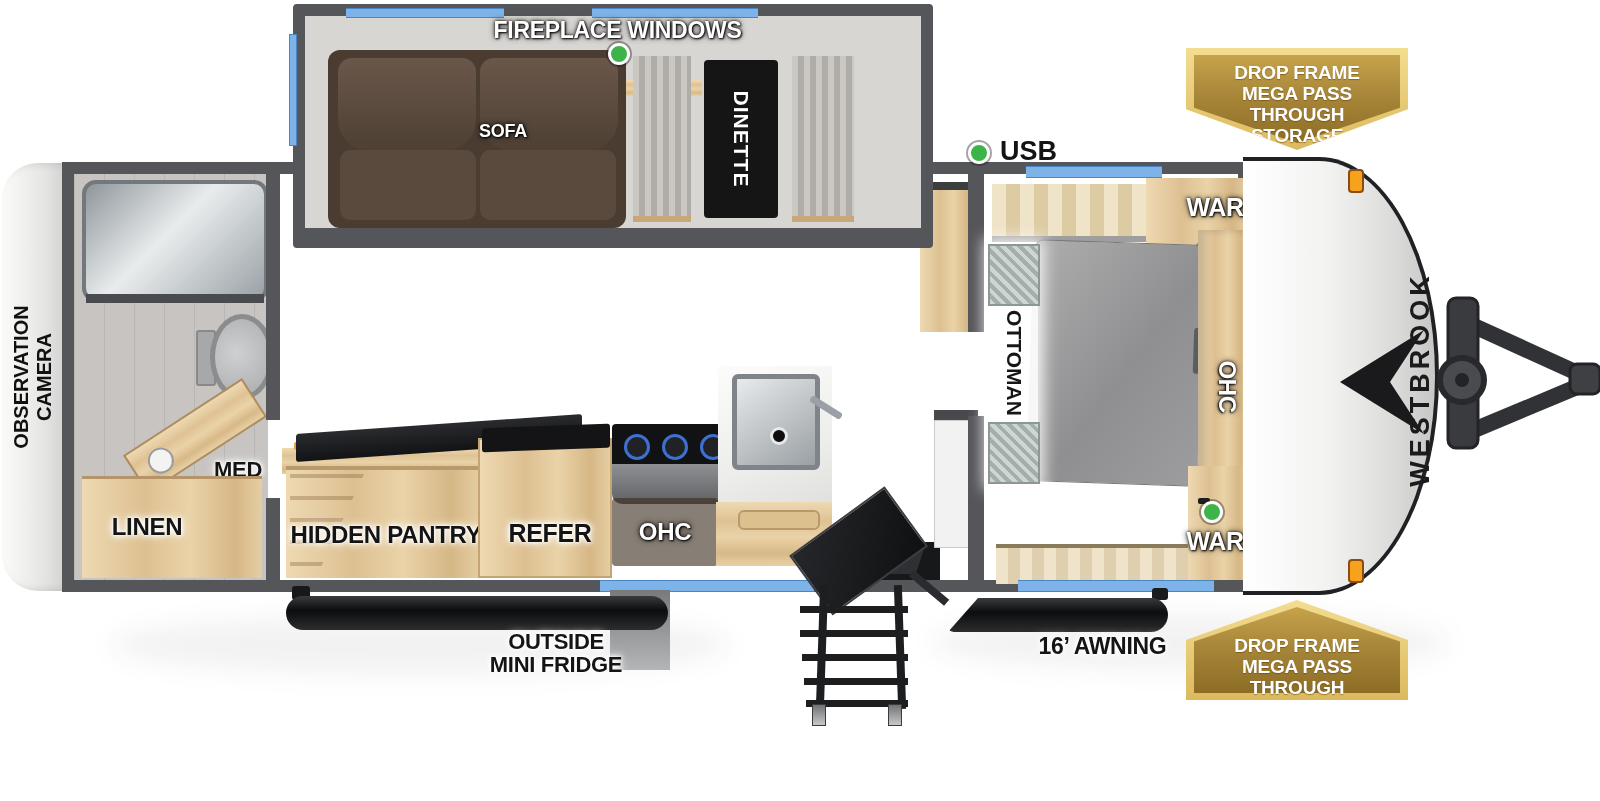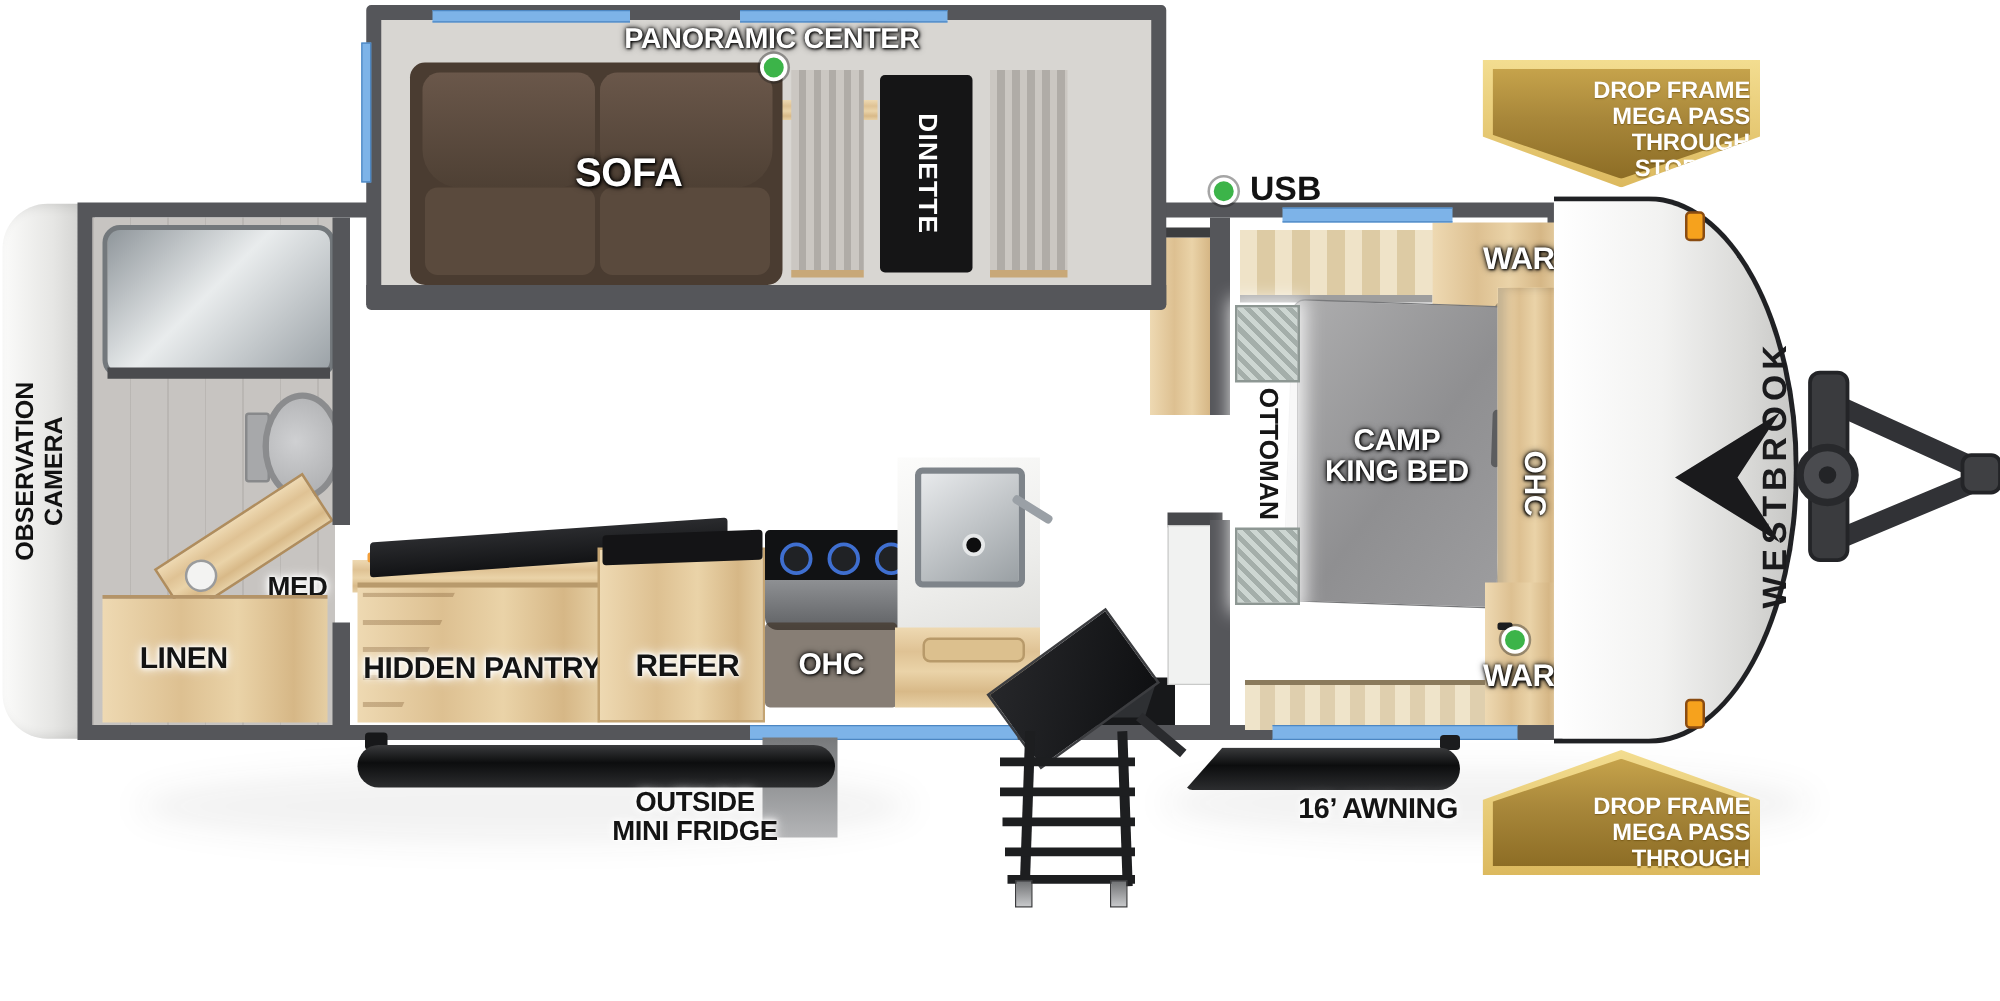--- a/index.html
+++ b/index.html
@@ -20,21 +20,21 @@
   .woodv{background:linear-gradient(90deg,#eed9b2,#ddc091 35%,#ead3a8 60%,#d6b786 85%,#e5cea3);}
   .floor{background:#ccc7c0 repeating-linear-gradient(180deg,rgba(120,112,102,.16) 0 1px,transparent 1px 26px),
          repeating-linear-gradient(90deg,rgba(255,255,255,.06) 0 70px,rgba(0,0,0,.04) 70px 140px);}
   .win{background:#7db3e8;border-top:1px solid #4c86c2;border-bottom:1px solid #4c86c2;}
   .dot{width:22px;height:22px;border-radius:50%;background:#3cb449;border:3px solid #fff;
        box-shadow:0 0 0 2px rgba(30,30,30,.4);box-sizing:border-box;}
   .tube{background:linear-gradient(180deg,#3a3b3d,#0c0d0e 42%,#2c2d2f);}
   
   .badge-outer{background:linear-gradient(180deg,#f3dd90,#dcb95e);}
   .badge-inner{background:linear-gradient(180deg,#c6a34b,#a8873a 45%,#8d6d25);}
-  .badge-txt{color:#fff;font-size:19px;line-height:1.1;text-align:right;letter-spacing:-.2px;
+  .badge-txt{color:#fff;font-size:19px;line-height:1.1;text-align:center;letter-spacing:-.2px;
              text-shadow:0 1px 1px rgba(90,60,0,.5);}
   .clip-dn{clip-path:polygon(0 0,100% 0,100% 60%,50% 100%,0 60%);}
   .clip-up{clip-path:polygon(50% 0,100% 40%,100% 100%,0 100%,0 40%);}
   
   .shadow{background:rgba(40,40,40,.06);filter:blur(12px);border-radius:50%;}
 </style>
 </head>
 <body>
 
 <div id="stage">
@@ -135,24 +135,20 @@
   <div class="abs woodv" style="left:1146px;top:178px;width:102px;height:158px;">
     <div class="abs" style="left:0px;top:118px;width:72px;height:40px;background:#d9ba8c;clip-path:polygon(0 100%,100% 0,100% 100%);"></div>
   </div>
   <div class="abs lt" style="left:1168px;top:194px;width:112px;font-size:25px;">WARD</div>
   <div class="abs dot" style="left:1196px;top:241px;"></div>
 
   <div class="abs" style="left:1030px;top:242px;width:170px;height:240px;transform:rotate(2deg);border-radius:10px;border:1px solid #77787a;
        background:linear-gradient(125deg,#aeaeaf,#8f8f91 55%,#9d9d9f);">
     <div class="abs" style="left:162px;top:82px;width:7px;height:46px;background:#5c5d5f;border-radius:4px;"></div>
   </div>
-  <div class="abs lt" style="left:1040px;top:340px;width:155px;font-size:24px;">
-    <div>CAMP</div>
-    <div>KING BED</div>
-  </div>
 
   <div class="abs" style="left:990px;top:244px;width:48px;height:240px;background:rgba(255,255,255,.92);
        box-shadow:0 0 14px 6px rgba(255,255,255,.85);">
     <div class="abs" style="left:-2px;top:0px;width:52px;height:62px;border:2px solid #8d9793;box-sizing:border-box;
          background:repeating-linear-gradient(45deg,#cdd6d2 0 4px,#a4aeaa 4px 8px);"></div>
     <div class="abs" style="left:-2px;top:178px;width:52px;height:62px;border:2px solid #8d9793;box-sizing:border-box;
          background:repeating-linear-gradient(45deg,#cdd6d2 0 4px,#a4aeaa 4px 8px);"></div>
   </div>
   <div class="abs cflex" style="left:1002px;top:290px;width:24px;height:146px;">
     <span class="rot90" style="color:#161616;font-size:21px;">OTTOMAN</span>
@@ -184,31 +180,31 @@
   <div class="abs wall" style="left:293px;top:228px;width:640px;height:16px;"></div>
 
   <div class="abs" style="left:328px;top:50px;width:298px;height:178px;background:#4a3c31;border-radius:12px;">
     <div class="abs" style="left:10px;top:8px;width:138px;height:92px;border-radius:14px 14px 30px 30px;
          background:linear-gradient(180deg,#6a574a,#4e4034);"></div>
     <div class="abs" style="left:152px;top:8px;width:138px;height:92px;border-radius:14px 14px 30px 30px;
          background:linear-gradient(180deg,#6a574a,#4e4034);"></div>
     <div class="abs" style="left:12px;top:100px;width:136px;height:70px;border-radius:10px;background:#5a4a3d;"></div>
     <div class="abs" style="left:152px;top:100px;width:136px;height:70px;border-radius:10px;background:#5a4a3d;"></div>
   </div>
-  <div class="abs lt" style="left:453px;top:122px;width:100px;font-size:32px;">SOFA</div>
+  <div class="abs lt" style="left:453px;top:122px;width:100px;font-size:18px;">SOFA</div>
 
   <div class="abs" style="left:633px;top:56px;width:58px;height:166px;border-bottom:6px solid #c8a878;box-sizing:border-box;
        background:repeating-linear-gradient(90deg,#cbc7c2 0 6px,#b0aca7 6px 12px);"></div>
   <div class="abs cflex" style="left:704px;top:60px;width:74px;height:158px;background:#151516;border-radius:4px;">
     <span class="rot90" style="color:#fff;font-size:21px;letter-spacing:1px;">DINETTE</span>
   </div>
   <div class="abs" style="left:792px;top:56px;width:62px;height:166px;border-bottom:6px solid #c8a878;box-sizing:border-box;
        background:repeating-linear-gradient(90deg,#cbc7c2 0 6px,#b0aca7 6px 12px);"></div>
 
-  <div class="abs lt" style="left:460px;top:18px;width:315px;font-size:23px;">PANORAMIC CENTER</div>
+  <div class="abs lt" style="left:460px;top:18px;width:315px;font-size:23px;">FIREPLACE WINDOWS</div>
   <div class="abs dot" style="left:608px;top:43px;"></div>
 
   <div class="abs dot" style="left:968px;top:142px;"></div>
   <div class="abs" style="left:1000px;top:136px;width:80px;font-size:27px;color:#131313;">USB</div>
 
   <div class="abs" style="left:1243px;top:157px;width:196px;height:438px;border:4px solid #202124;border-left:none;box-sizing:border-box;
        border-radius:0 120px 120px 0 / 0 219px 219px 0;
        background:linear-gradient(90deg,#ffffff,#f2f2f1 45%,#dadad8 80%,#c7c7c5);">
     <div class="abs" style="left:105px;top:8px;width:12px;height:20px;background:#f6a21d;border:2px solid #8a4c12;border-radius:4px;"></div>
     <div class="abs" style="left:105px;top:398px;width:12px;height:20px;background:#f6a21d;border:2px solid #8a4c12;border-radius:4px;"></div>

